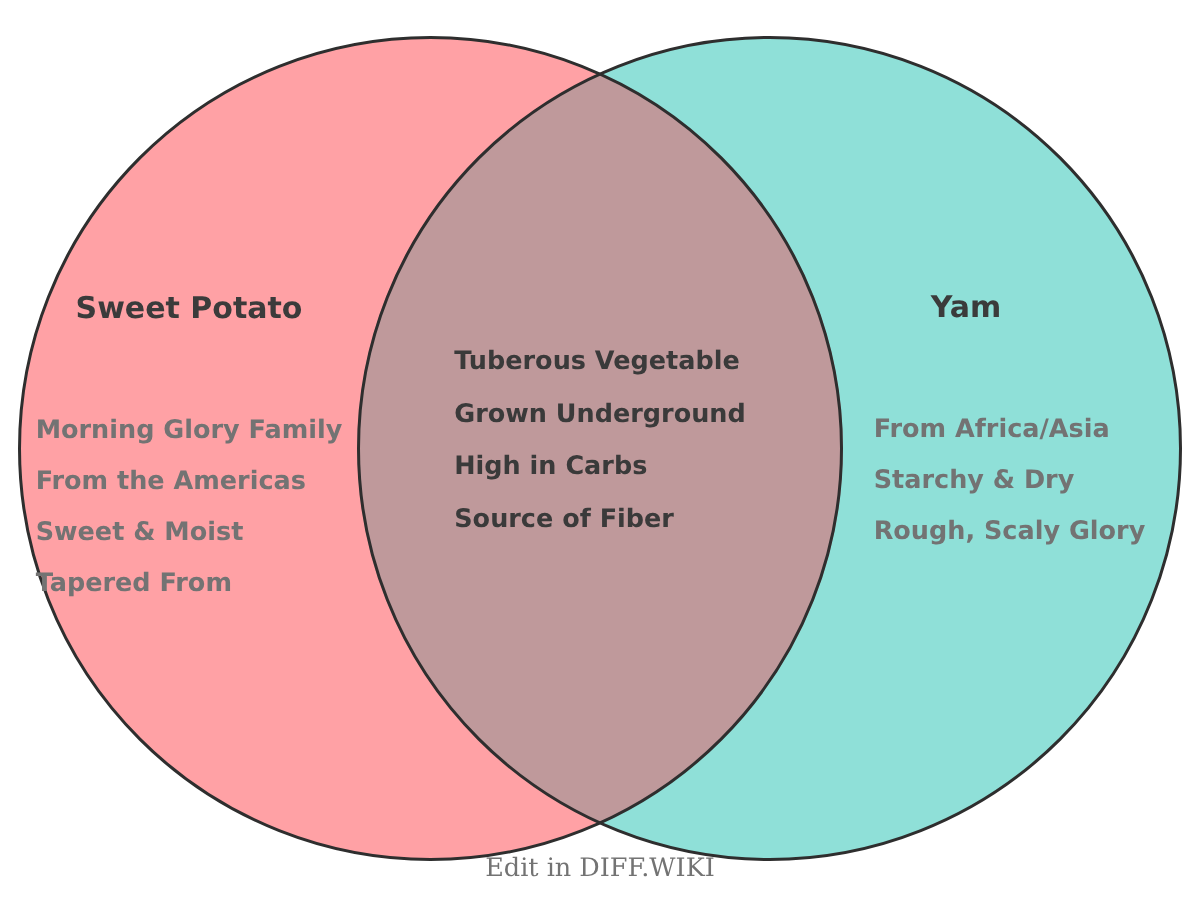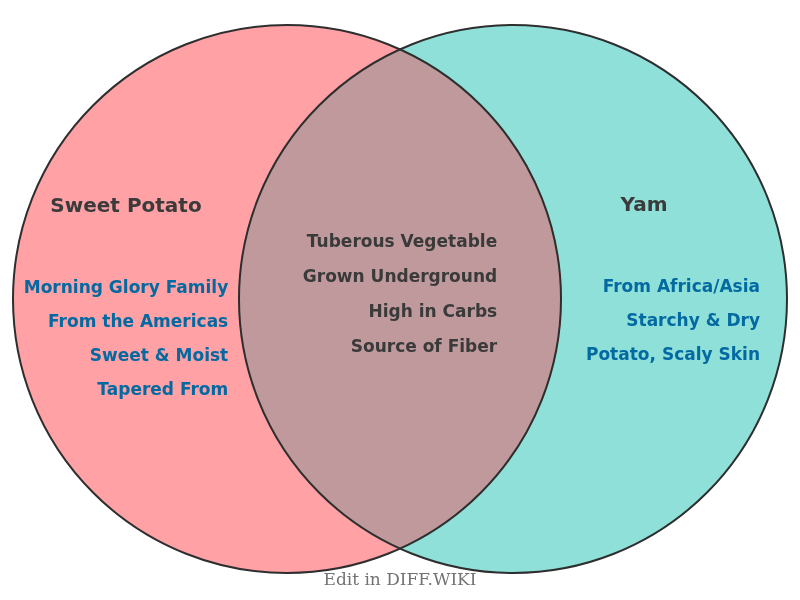--- a/index.html
+++ b/index.html
@@ -28,28 +28,28 @@
   }
   .circle-title {
     font-size: 20px;
     font-weight: bold;
     color: #3b3b3b;
     text-align: center;
   }
   .item-col {
     position: absolute;
     transform: translateX(-50%);
-    text-align: right;
+    text-align: left;
     white-space: nowrap;
   }
   .item-col > div {
     line-height: 34px;
     font-size: 17px;
     font-weight: bold;
-    color: #0369a1;
+    color: #737373;
   }
   .item-col.center > div {
     line-height: 35px;
     color: #3a3a3a;
   }
   .caption {
     position: absolute;
     left: 400px;
     top: 579px;
     transform: translate(-50%, -50%);
@@ -87,18 +87,18 @@
   <div class="item-col center" style="left:400px; top:224px;">
     <div>Tuberous Vegetable</div>
     <div>Grown Underground</div>
     <div>High in Carbs</div>
     <div>Source of Fiber</div>
   </div>
 
   <div class="item-col" style="left:673px; top:269px;">
     <div>From Africa/Asia</div>
     <div>Starchy &amp; Dry</div>
-    <div>Potato, Scaly Skin</div>
+    <div>Rough, Scaly Glory</div>
   </div>
 
   <div class="caption">Edit in DIFF.WIKI</div>
 
 </div>
 
 </body></html>

